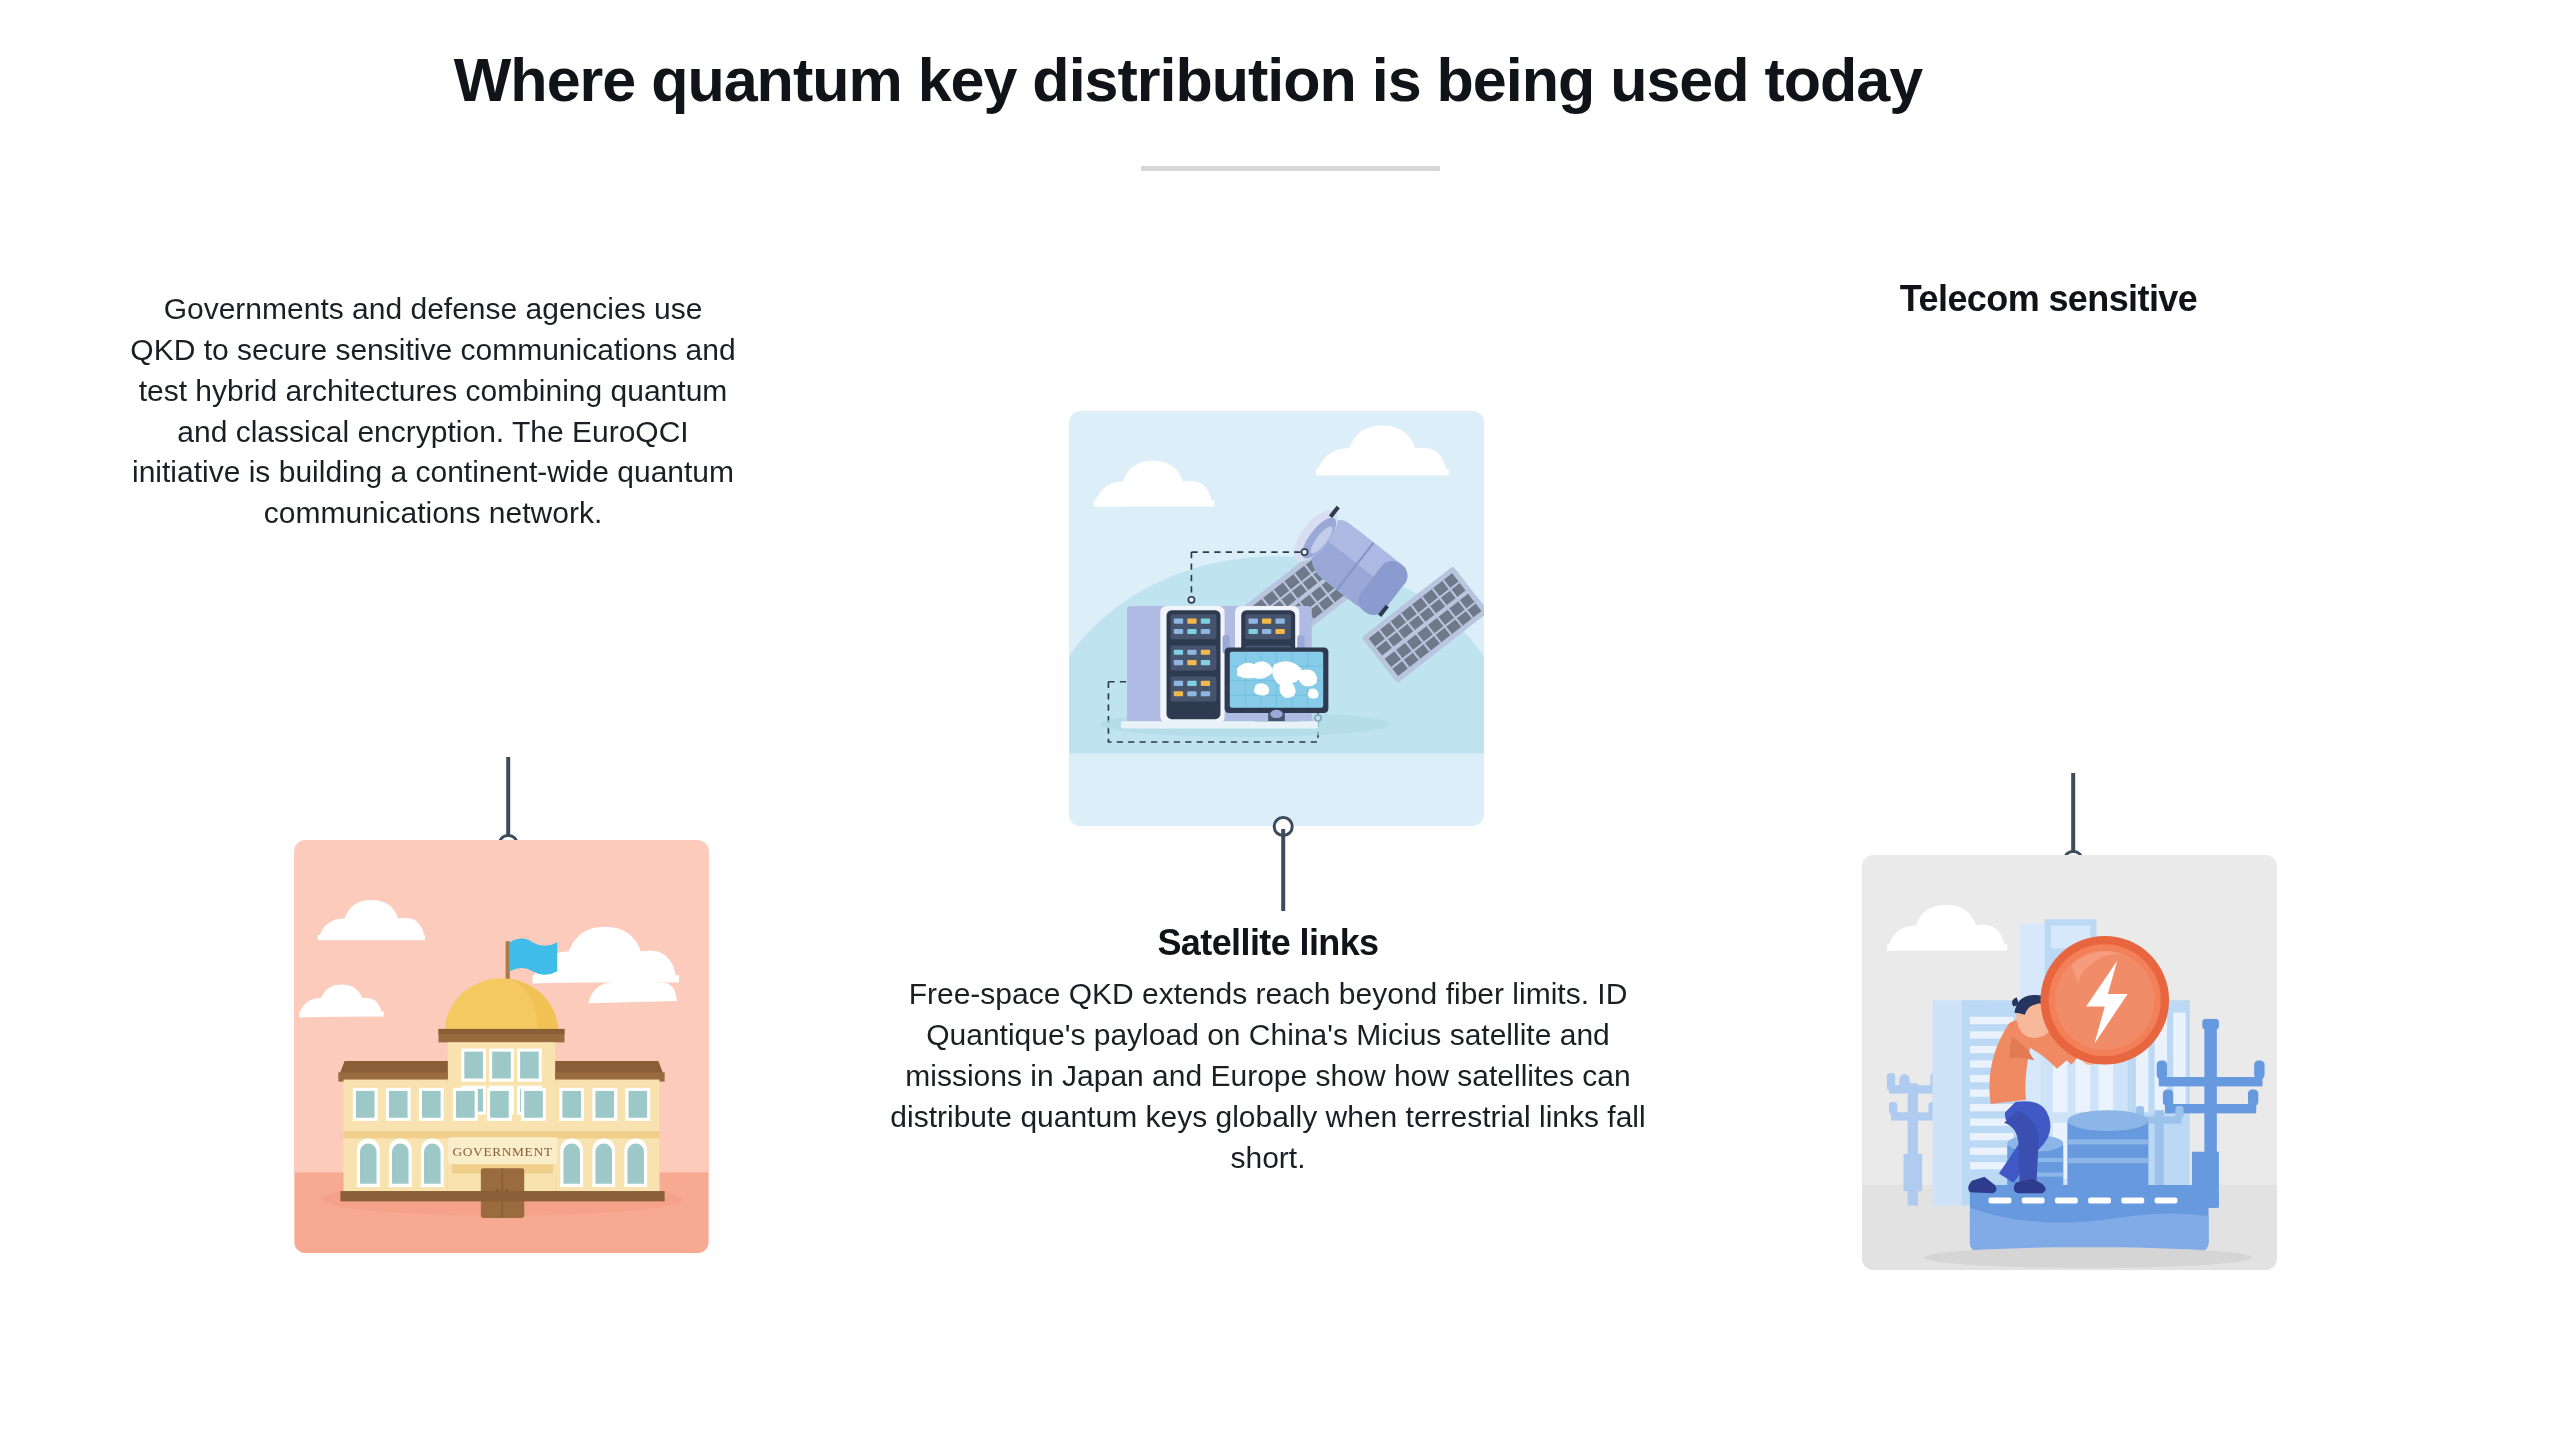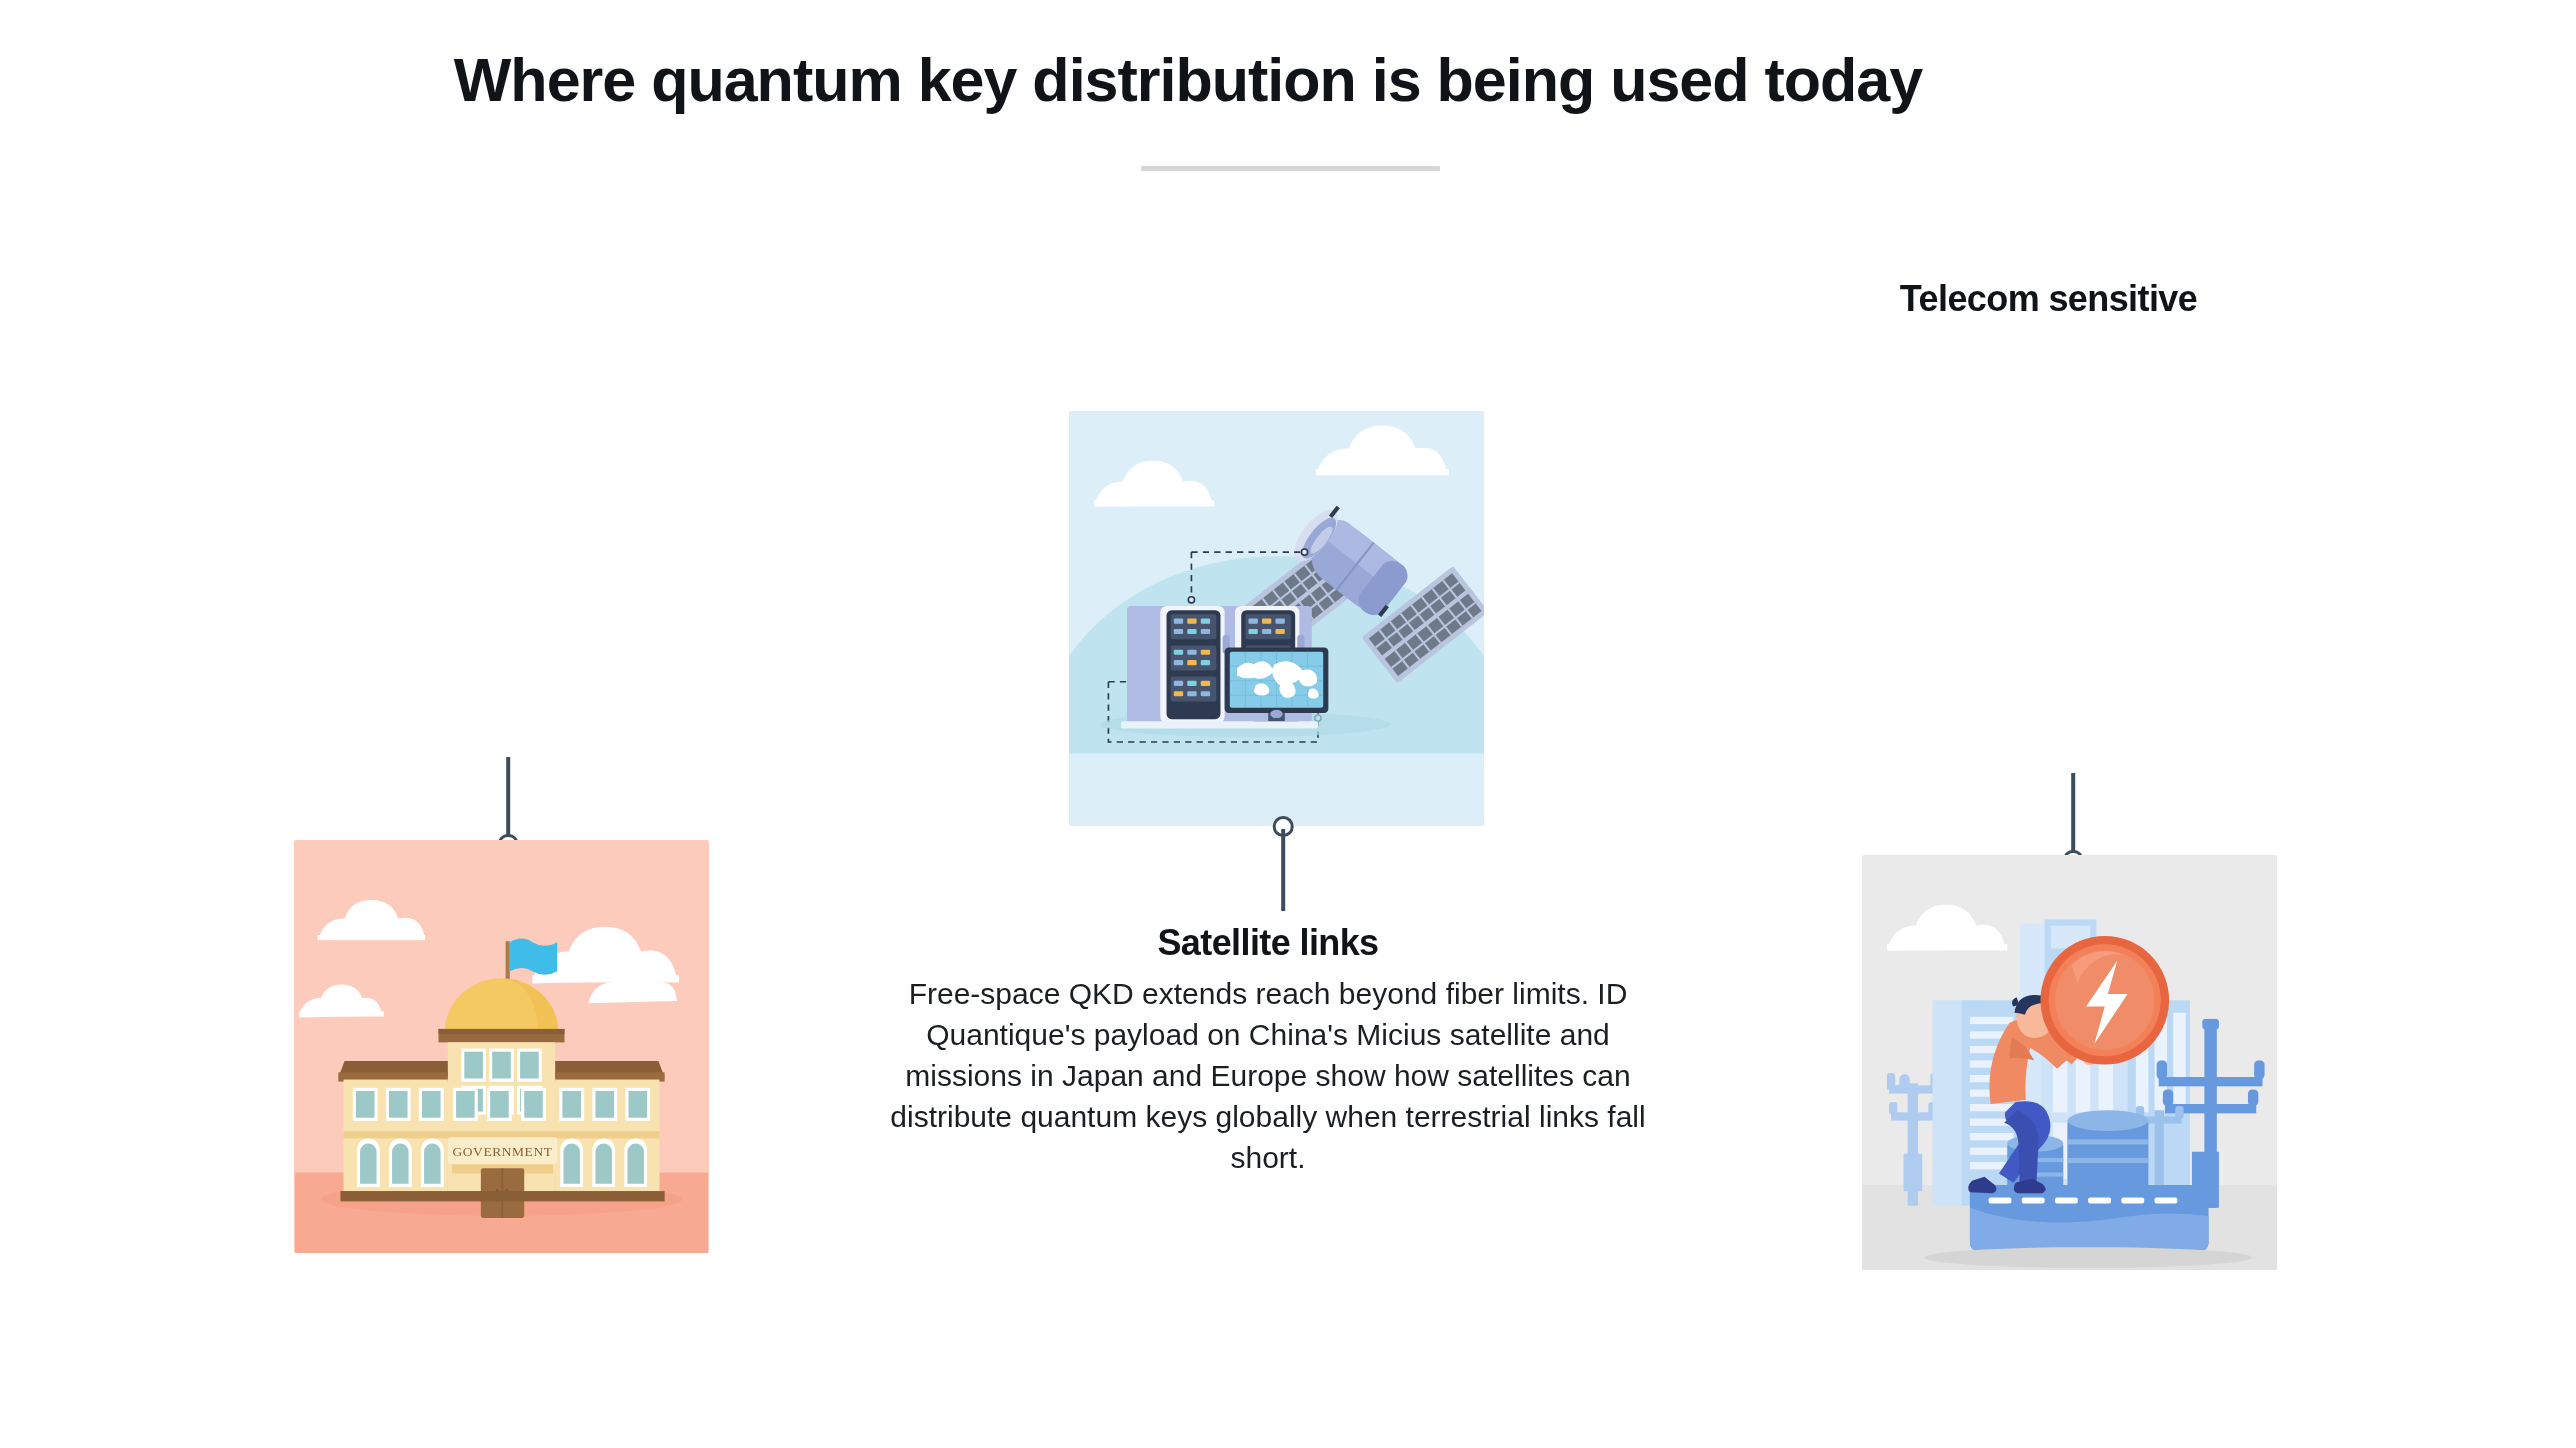--- a/index.html
+++ b/index.html
@@ -53,35 +53,36 @@
   .conn-left  { left:498px;  top:757px; width:20.6px; height:93px; }
   .conn-left .dot { bottom:-4.1px; }
   .conn-right { left:2063px; top:773px; width:20.6px; height:93px; }
   .conn-right .dot{ bottom:-4.1px; }
   .conn-center{ left:1273px; top:820px; width:20.6px; height:90px; }
   .conn-center .dot{ top:-4.1px; }
   .conn-center .stem{ top:9.3px; height:82px; }
 
   
   .panel{
-    position:absolute; border-radius:2px; overflow:hidden;
+    position:absolute; border-radius:12px; overflow:hidden;
   }
   .panel-gov  { left:294px;  top:840px; width:415px; height:413px; background:#FCCBBC; }
   .panel-sat  { left:1069px; top:411px;  width:415px; height:415px; background:#DCEFF8; }
   .panel-tel  { left:1862px; top:855px; width:415px; height:415px; background:#EAEAEA; }
 
   .panel svg{ display:block; width:100%; height:100%; }
 </style>
 </head>
 <body>
 
 <div class="page-title">Where quantum key distribution is being used today</div>
 <div class="title-divider"></div>
 
 <div class="col col-left">
+  <div class="col-body">Governments and defense agencies use QKD to secure sensitive communications and test hybrid architectures combining quantum and classical encryption. The EuroQCI initiative is building a continent-wide quantum communications network.</div>
 </div>
 
 <div class="connector conn-left">
   <div class="stem"></div>
   <div class="dot"></div>
 </div>
 
 <div class="panel panel-gov">
   <svg viewBox="0 0 400 400" xmlns="http://www.w3.org/2000/svg">
 

